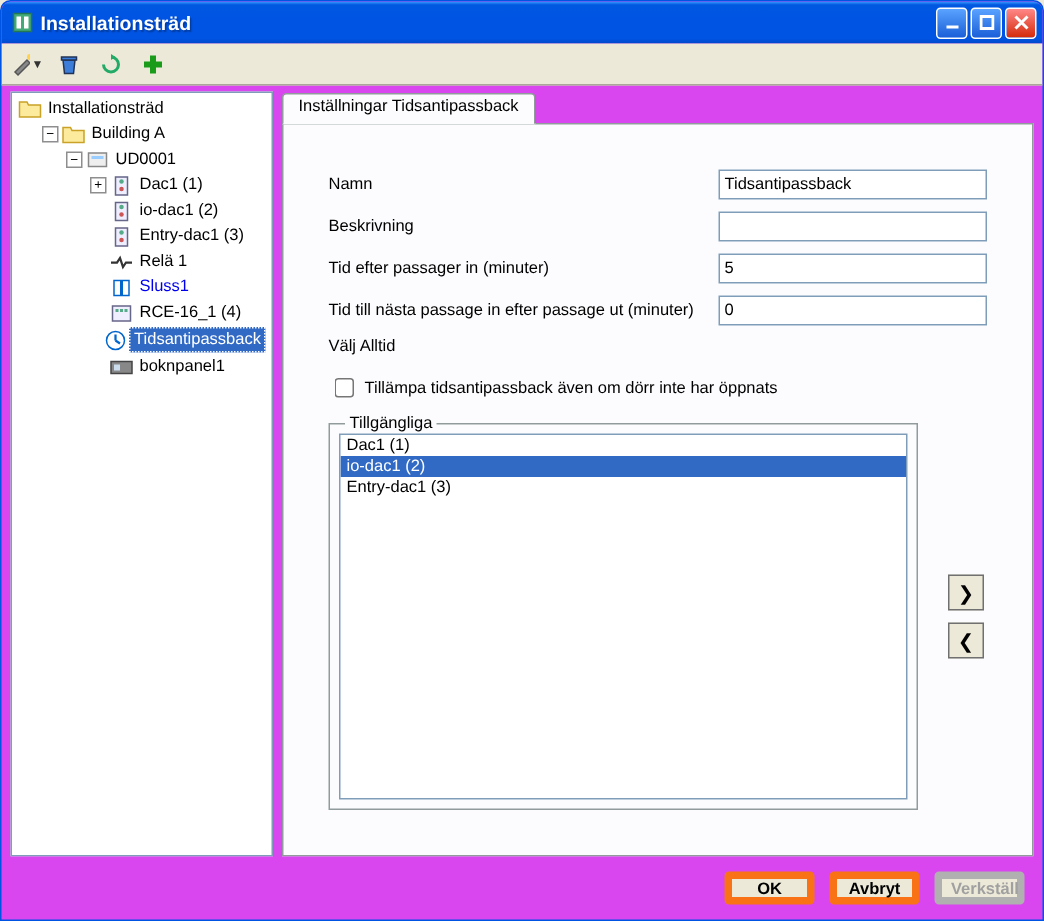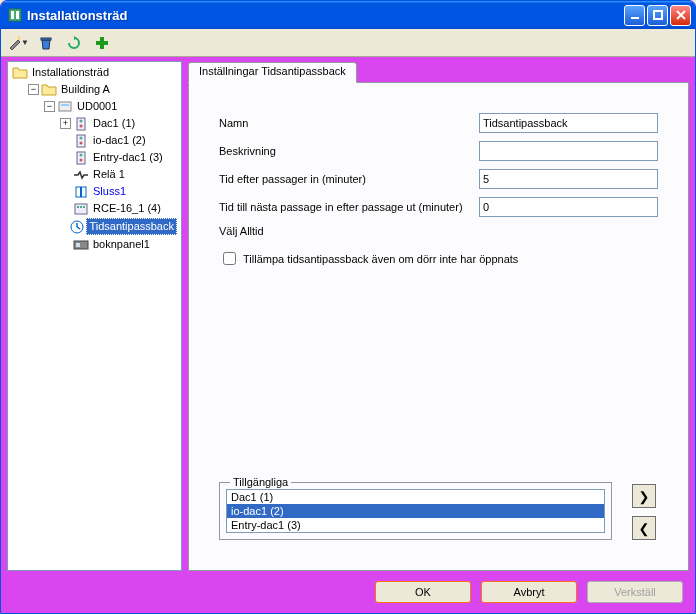--- a/index.html
+++ b/index.html
@@ -139,21 +139,20 @@
     padding: 1px 3px;
   }
   .form-row select { height: 21px; }
   .chk-row { margin-top: 4px; display: flex; align-items: center; gap: 4px; }
   .chk-row input { width: 13px; height: 13px; }
   .lists {
     flex: 1;
     display: flex;
     gap: 20px;
     margin-top: 6px;
-    align-items: flex-end;
   }
   .listgroup {
     flex: 1;
     border: 1px solid #919b9c;
     display: flex;
     flex-direction: column;
     background: #fcfcfe;
   }
   .listgroup .hdr {
     padding: 0 6px;
@@ -191,27 +190,28 @@
   }
   .footer {
     height: 42px;
     display: flex;
     justify-content: flex-end;
     align-items: center;
     gap: 10px;
     padding: 0 12px;
   }
   .footer button {
-    width: 96px; height: 22px;
-    border: 1px solid #f97316;
+    width: 60px; height: 22px;
+    border: 5px solid #f97316;
     background: #ece9d8;
     font-family: inherit;
     font-size: 11px;
     border-radius: 3px;
     cursor: pointer;
+    font-weight: bold;
   }
   .footer button:disabled {
     color: #a0a0a0;
     cursor: default;
     border-color: #b0b0b0;
   }
 </style>
 </head>
 <body>
 

